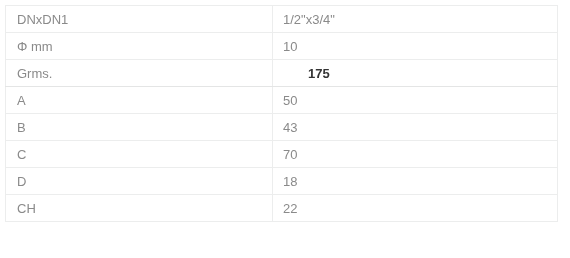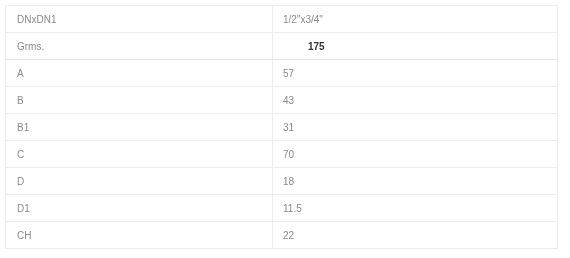--- a/index.html
+++ b/index.html
@@ -27,21 +27,21 @@
     border-left: 1px solid #eceded;
     border-right: 1px solid #eceded;
     background: #ffffff;
   }
   table.spec-table col.col-label { width: 267px; }
   table.spec-table col.col-value { width: 285px; }
   table.spec-table td {
     height: 26px;
     padding: 0 0 0 11px;
     border-bottom: 1px solid #eceded;
-    font-size: 10px;
+    font-size: 13px;
     line-height: 13px;
     color: #8a8a8a;
     font-weight: normal;
     vertical-align: middle;
     white-space: nowrap;
     overflow: hidden;
   }
   table.spec-table td.cell-value {
     border-left: 1px solid #eceded;
     padding-left: 10px;
@@ -62,47 +62,43 @@
   <table class="spec-table">
     <colgroup>
       <col class="col-label">
       <col class="col-value">
     </colgroup>
     <tbody>
         <tr>
           <td class="cell-label">DNxDN1</td>
           <td class="cell-value">1/2"x3/4"</td>
         </tr>
+        <tr>
+          <td class="cell-label">Φ mm</td>
+          <td class="cell-value">10</td>
+        </tr>
         <tr class="row-emphasis">
           <td class="cell-label">Grms.</td>
           <td class="cell-value emphasis">175</td>
         </tr>
         <tr>
           <td class="cell-label">A</td>
-          <td class="cell-value">57</td>
+          <td class="cell-value">50</td>
         </tr>
         <tr>
           <td class="cell-label">B</td>
           <td class="cell-value">43</td>
-        </tr>
-        <tr>
-          <td class="cell-label">B1</td>
-          <td class="cell-value">31</td>
         </tr>
         <tr>
           <td class="cell-label">C</td>
           <td class="cell-value">70</td>
         </tr>
         <tr>
           <td class="cell-label">D</td>
           <td class="cell-value">18</td>
         </tr>
         <tr>
-          <td class="cell-label">D1</td>
-          <td class="cell-value">11.5</td>
-        </tr>
-        <tr>
           <td class="cell-label">CH</td>
           <td class="cell-value">22</td>
         </tr>
       </tbody>
   </table>
 </div>
 
 </body></html>

